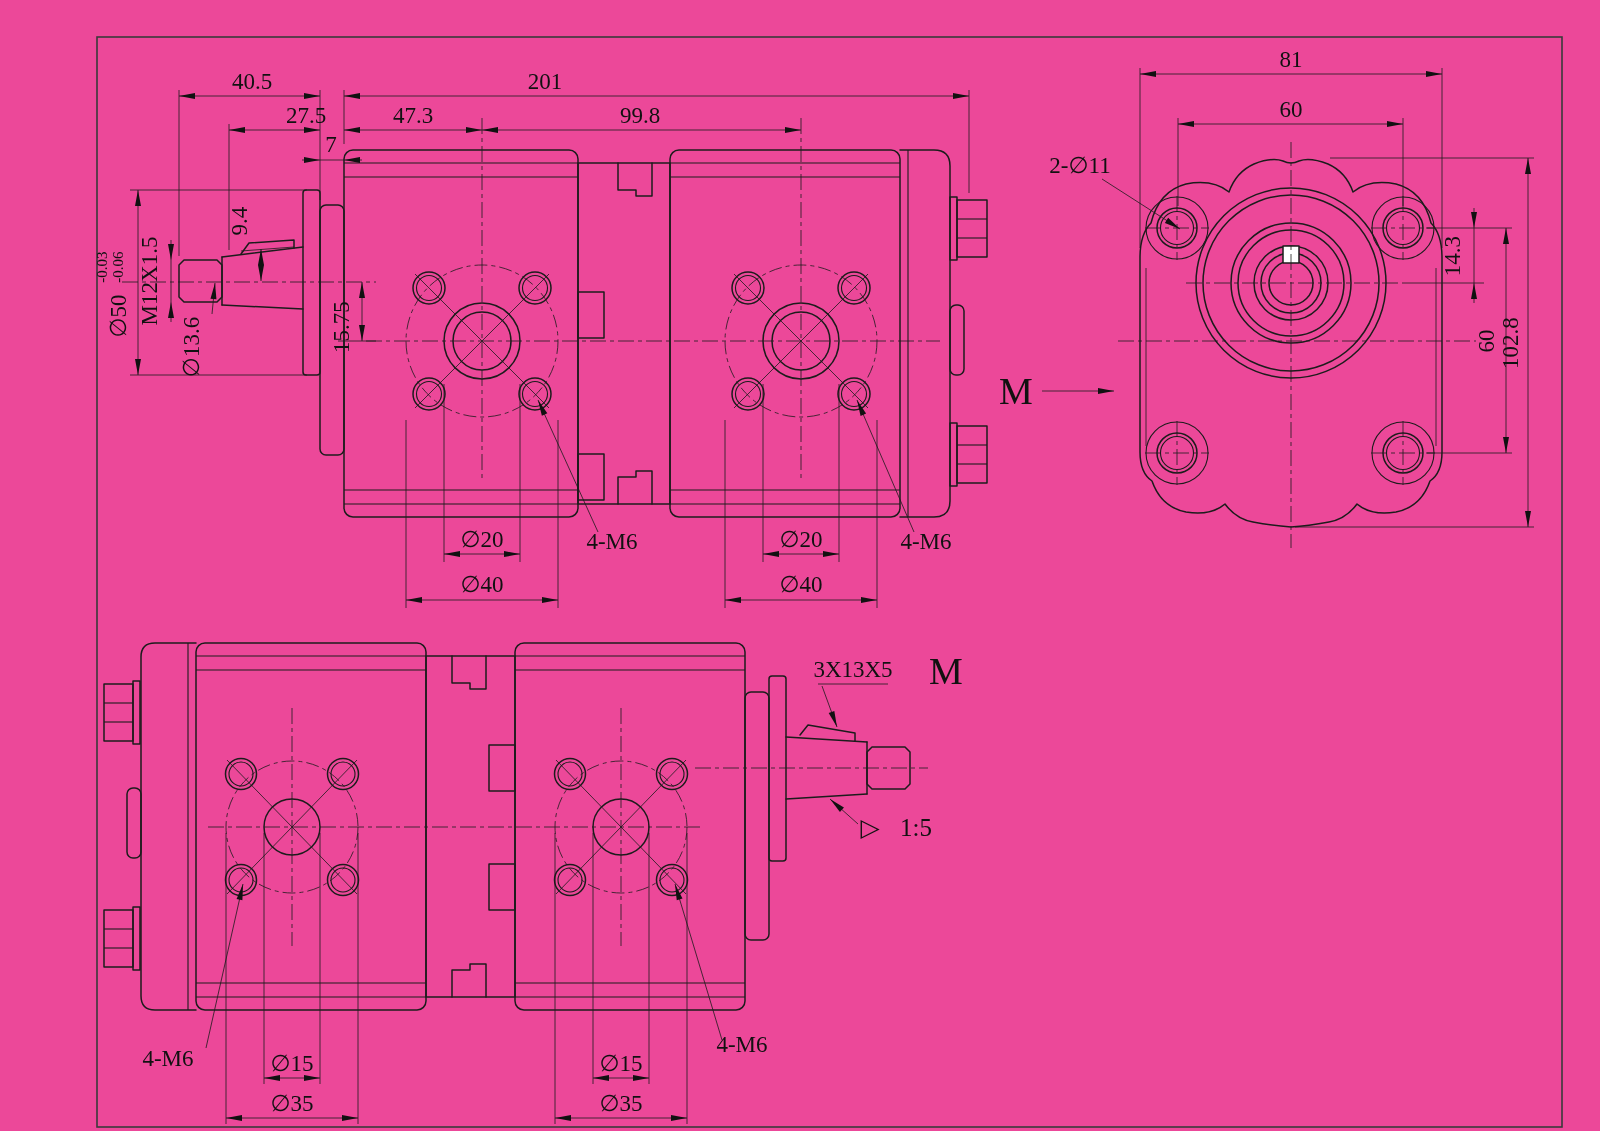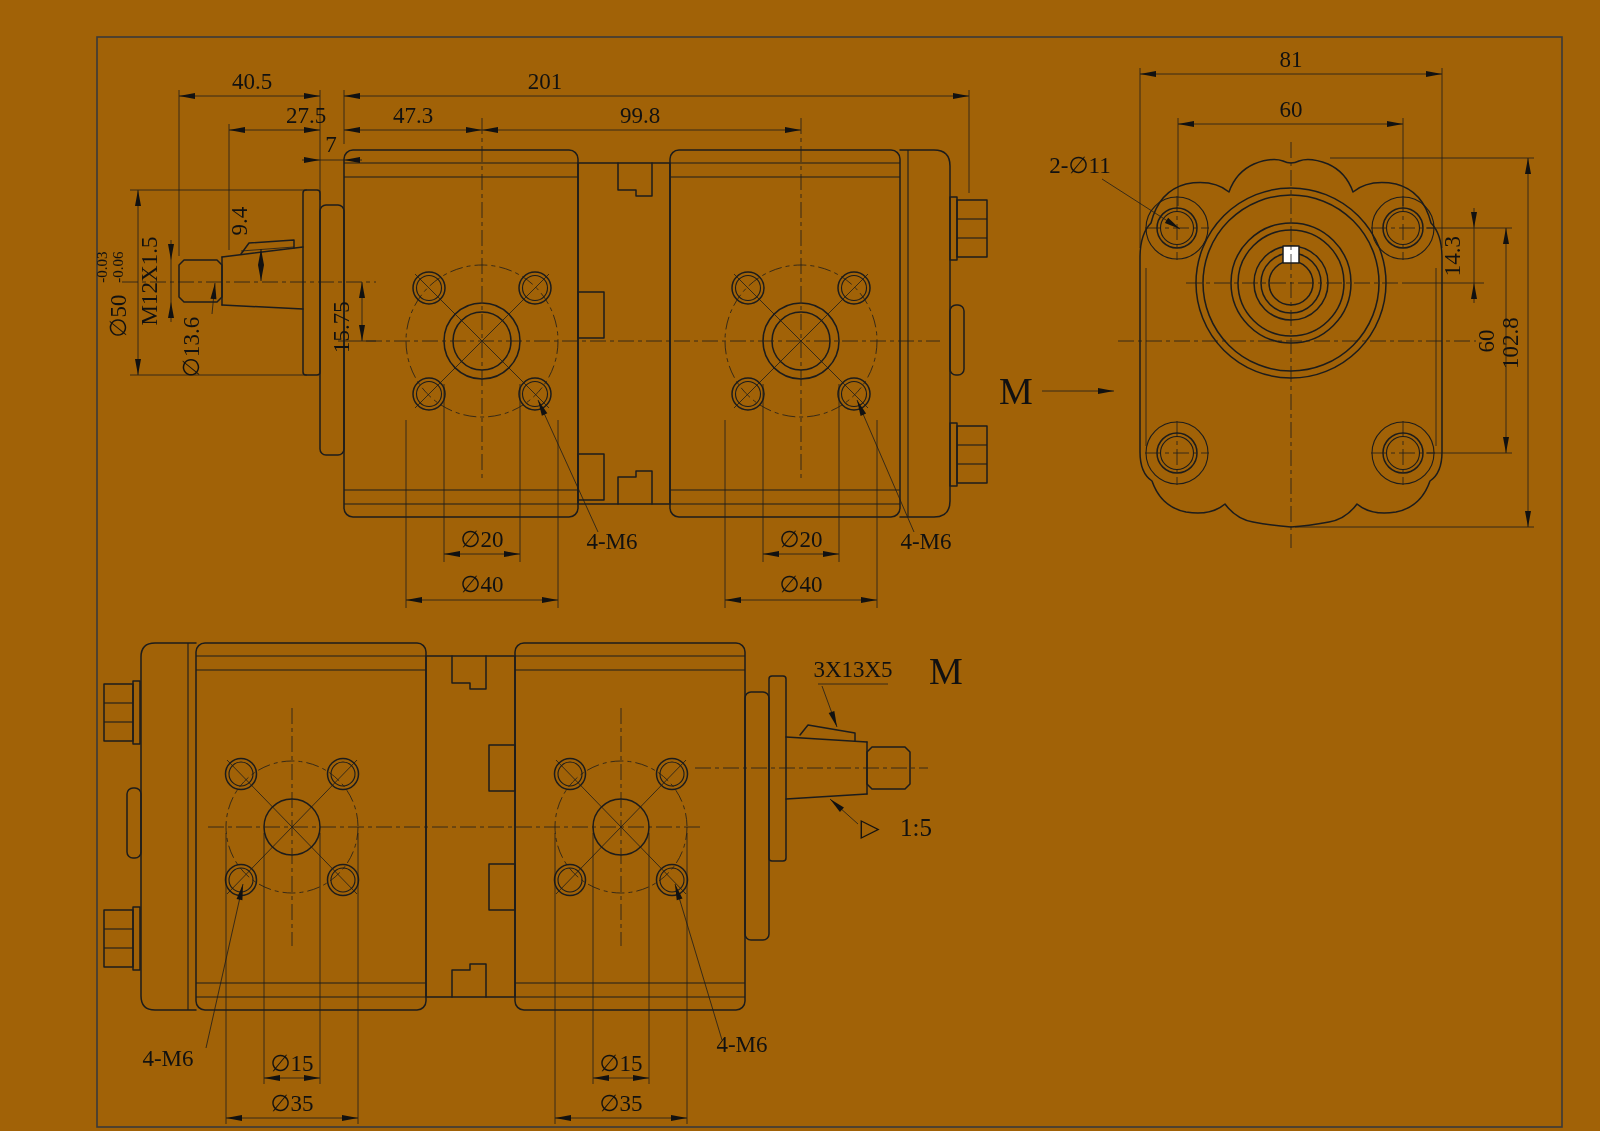--- a/index.html
+++ b/index.html
@@ -1,17 +1,17 @@
 <!DOCTYPE html>
 <html><head>
 <meta charset="utf-8">
 <style>
   html,body{margin:0;padding:0;background:#e8e8e8;}
   .sheet{
-    position:relative;width:1600px;height:1131px;background:#a16207;
+    position:relative;width:1600px;height:1131px;background:#ec4899;
     outline:1px solid #b5b5b5;overflow:hidden;
     font-family:"Liberation Serif",serif;
   }
   svg{display:block}
   
   .v{stroke:#1c1c1c;stroke-width:1.5;fill:none;stroke-linejoin:round;stroke-linecap:round}
   .v2{stroke:#1c1c1c;stroke-width:1.1;fill:none;stroke-linejoin:round}
   
   .t{stroke:#1c1c1c;stroke-width:.8;fill:none}
   

